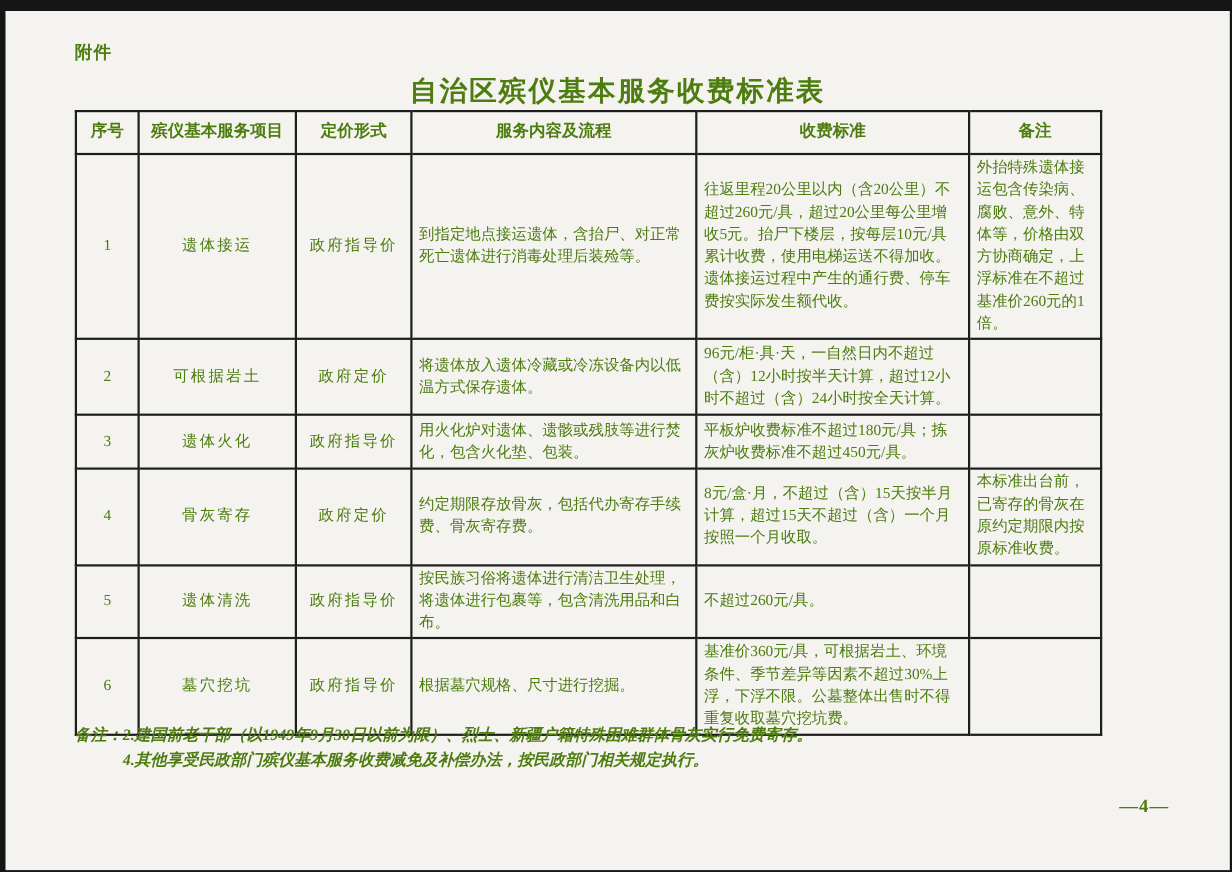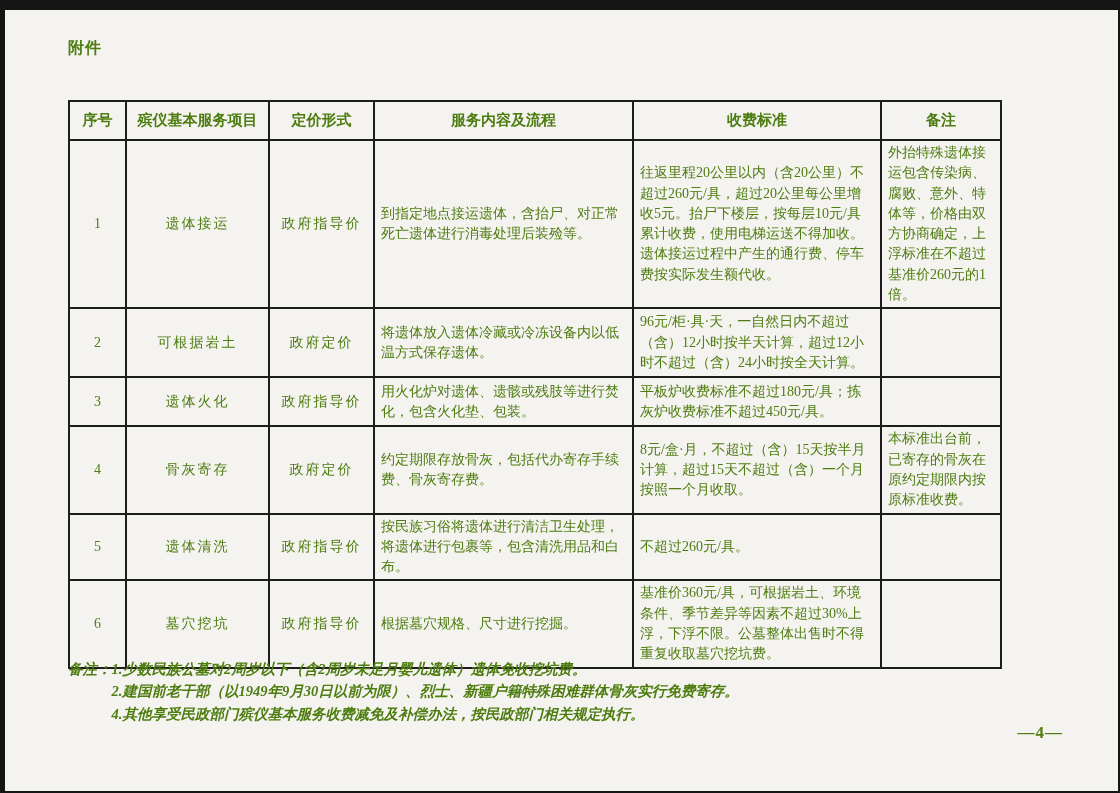--- a/index.html
+++ b/index.html
@@ -102,20 +102,21 @@
   }
 </style>
 </head>
 <body>
 
 <div class="scan-frame">
   <div class="page">
 
     <div class="attachment">附件</div>
 
+    <h1 class="title">自治区殡仪基本服务收费标准表</h1>
 
     <table class="fee-table">
       <colgroup>
         <col class="c0">
           <col class="c1">
           <col class="c2">
           <col class="c3">
           <col class="c4">
           <col class="c5">
       </colgroup>
@@ -177,21 +178,20 @@
           <td>根据墓穴规格、尺寸进行挖掘。</td>
           <td>基准价360元/具，可根据岩土、环境条件、季节差异等因素不超过30%上浮，下浮不限。公墓整体出售时不得重复收取墓穴挖坑费。</td>
           <td></td>
         </tr>
       </tbody>
     </table>
 
     <div class="footnotes">
       <div class="fn-label">备注：</div>
       <div class="fn-items">
-        <div class="fn-item">1.少数民族公墓对2周岁以下（含2周岁未足月婴儿遗体）遗体免收挖坑费。</div>
         <div class="fn-item">2.建国前老干部（以1949年9月30日以前为限）、烈士、新疆户籍特殊困难群体骨灰实行免费寄存。</div>
         <div class="fn-item">4.其他享受民政部门殡仪基本服务收费减免及补偿办法，按民政部门相关规定执行。</div>
       </div>
     </div>
 
     <div class="page-number">—4—</div>
 
   </div>
 </div>
 

